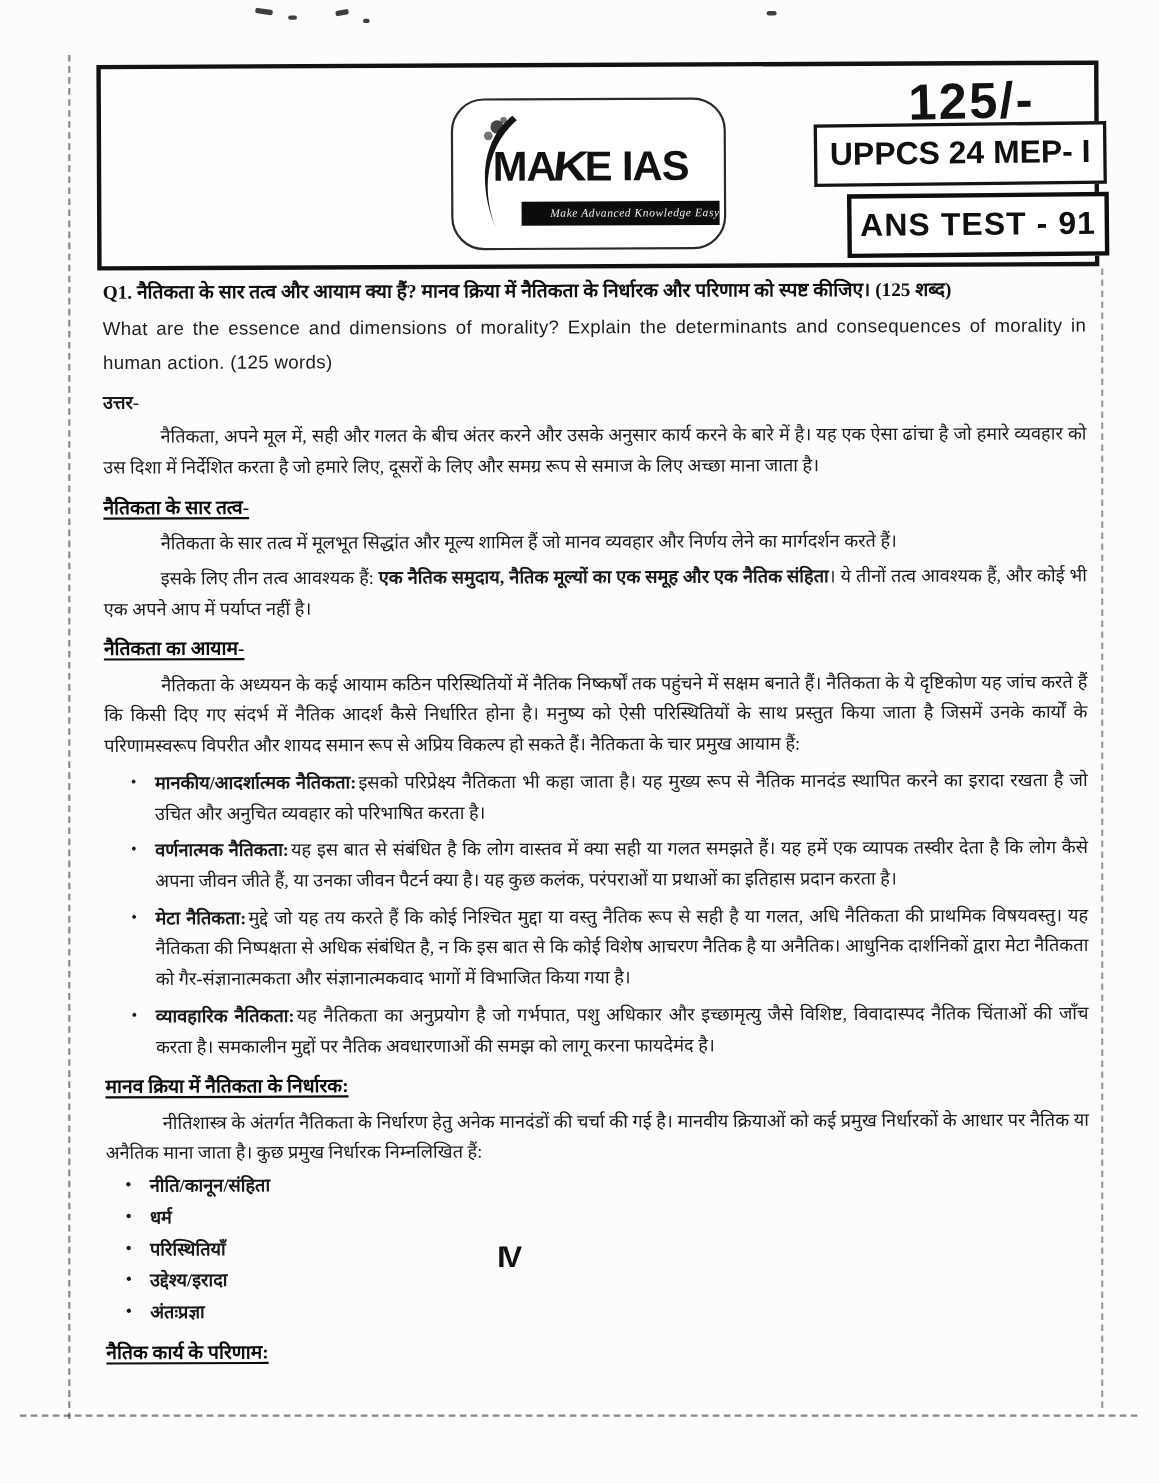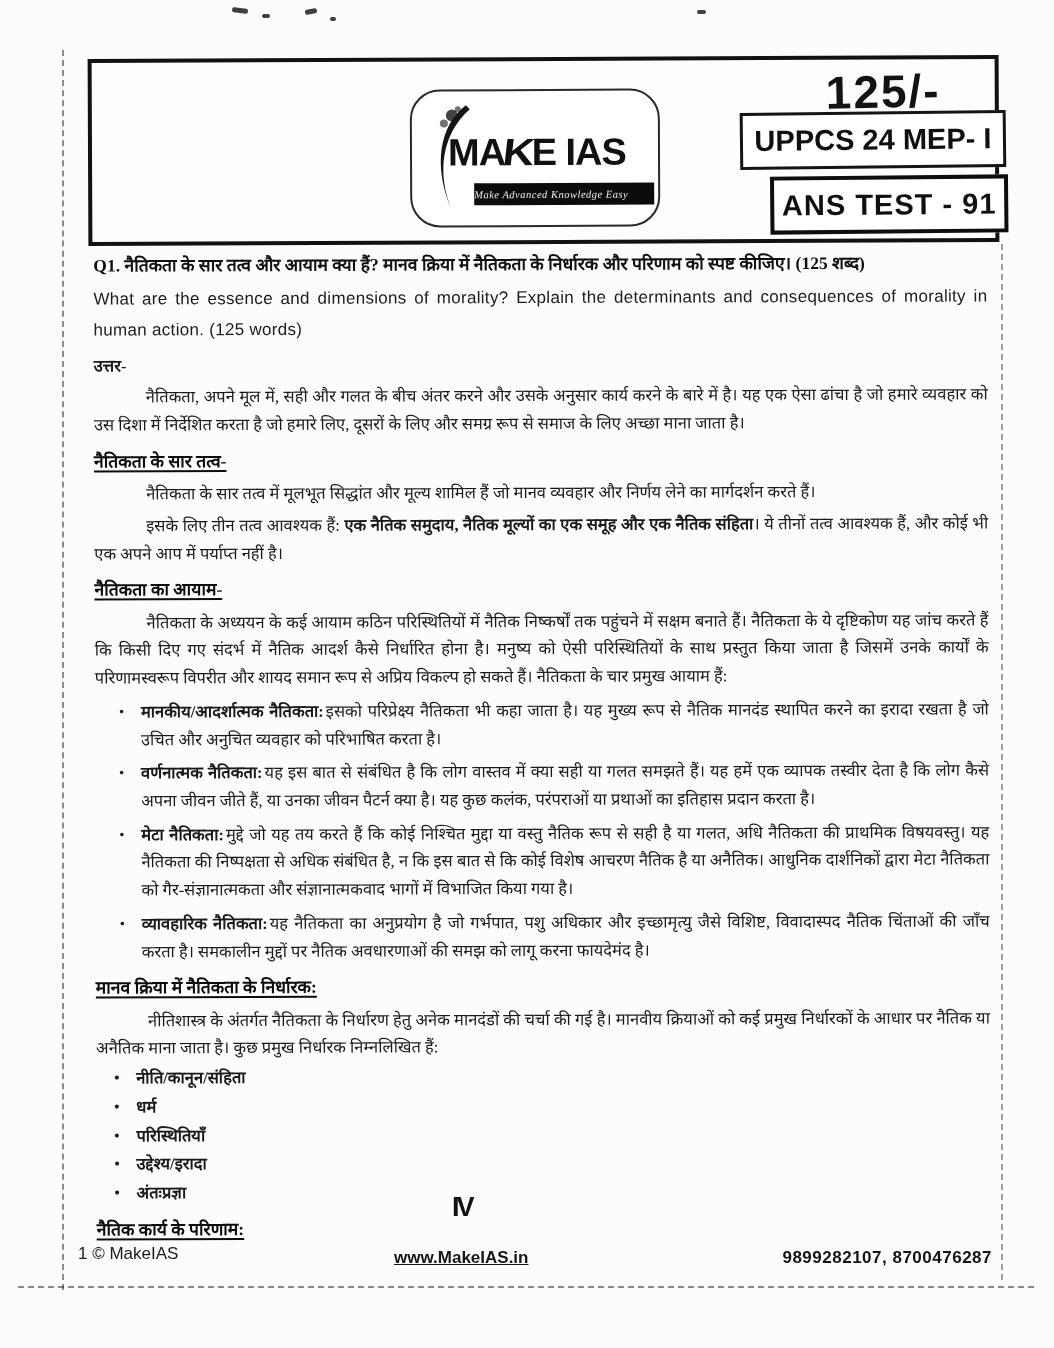--- a/index.html
+++ b/index.html
@@ -25,21 +25,21 @@
   }
   .logo-swoosh { position:absolute; left:10px; top:8px; }
   .logo-title {
     position:absolute; left:36px; top:40px; width:206px;
     font-family:"Liberation Sans",sans-serif; font-weight:900; font-size:38px;
     letter-spacing:-1px; color:#111; white-space:nowrap;
   }
   .logo-k { display:inline-block; transform:scaleX(1.15) skewX(-6deg); }
   .logo-band {
     position:absolute; left:62px; top:92px; width:180px; height:22px; background:#0c0c0c;
-    display:flex; align-items:center; justify-content:flex-start;
+    display:flex; align-items:center; justify-content:flex-end;
   }
   .logo-tagline {
     font-family:"Liberation Serif",serif; font-style:italic; font-size:10.5px;
     color:#efefef; letter-spacing:.5px; white-space:nowrap;
   }
   .price {
     position:absolute; left:734px; top:5px;
     font-family:"Liberation Sans",sans-serif; font-weight:700; font-size:46px;
     color:#131313; transform:rotate(-1deg); letter-spacing:2px;
   }
@@ -68,21 +68,21 @@
     text-decoration:underline; text-underline-offset:3px; text-decoration-thickness:2px;
   }
   ul.dim-list { list-style:none; margin-top:6px; }
   ul.dim-list li { display:flex; margin:2px 0 6px 24px; }
   ul.det-list { list-style:none; margin-top:2px; }
   ul.det-list li { display:flex; margin:1px 0 1px 18px; font-weight:700; }
   .bullet { width:22px; flex:0 0 22px; font-size:15px; line-height:1.8; }
   .li-text { flex:1; text-align:justify; }
   .li-text b { margin-right:2px; }
   .page-mark {
-    position:absolute; left:452px; top:1192px; font-family:"Liberation Sans",sans-serif;
+    position:absolute; left:452px; top:1128px; font-family:"Liberation Sans",sans-serif;
     font-weight:700; font-size:27px; letter-spacing:-3px; color:#111;
   }
   
   .footer { position:absolute; left:0; top:1240px; width:1054px; height:40px; font-family:"Liberation Sans",sans-serif; }
   .footer-page { position:absolute; left:78px; top:4px; font-size:17px; color:#1b1b1b; }
   .footer-site { position:absolute; left:394px; top:8px; font-size:17px; font-weight:700; color:#161616; text-decoration:underline; }
   .footer-phones { position:absolute; right:62px; top:8px; font-size:17px; font-weight:700; color:#141414; letter-spacing:.5px; }
 </style>
 </head>
 <body>
@@ -177,19 +177,14 @@
           <span class="bullet">•</span>
           <span class="li-text">अंतःप्रज्ञा</span>
         </li>
     </ul>
 
     <div class="heading">नैतिक कार्य के परिणाम:</div>
   </div>
 
   <div class="page-mark">IV</div>
 
-  <div class="footer">
-    <span class="footer-page">1 © MakeIAS</span>
-    <span class="footer-site">www.MakeIAS.in</span>
-    <span class="footer-phones">9899282107, 8700476287</span>
-  </div>
 
 </div>
 
 </body></html>

